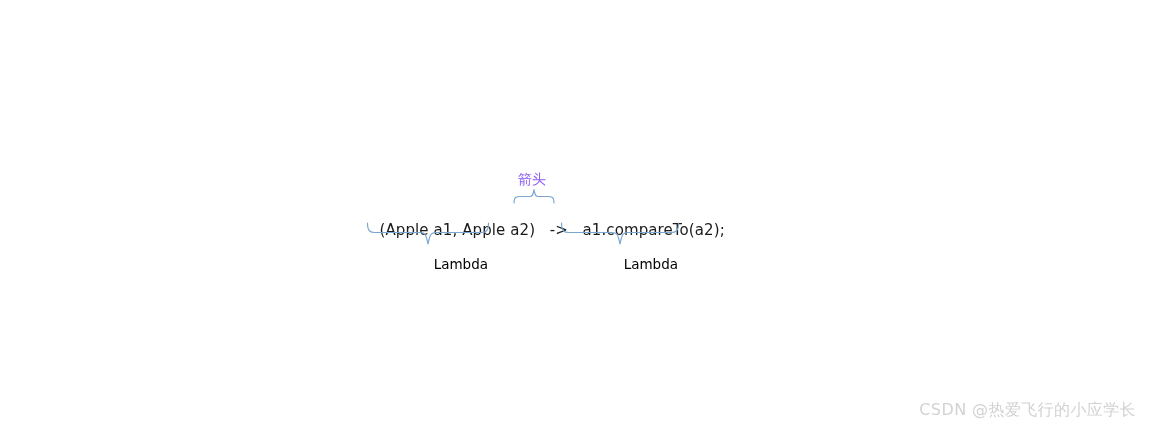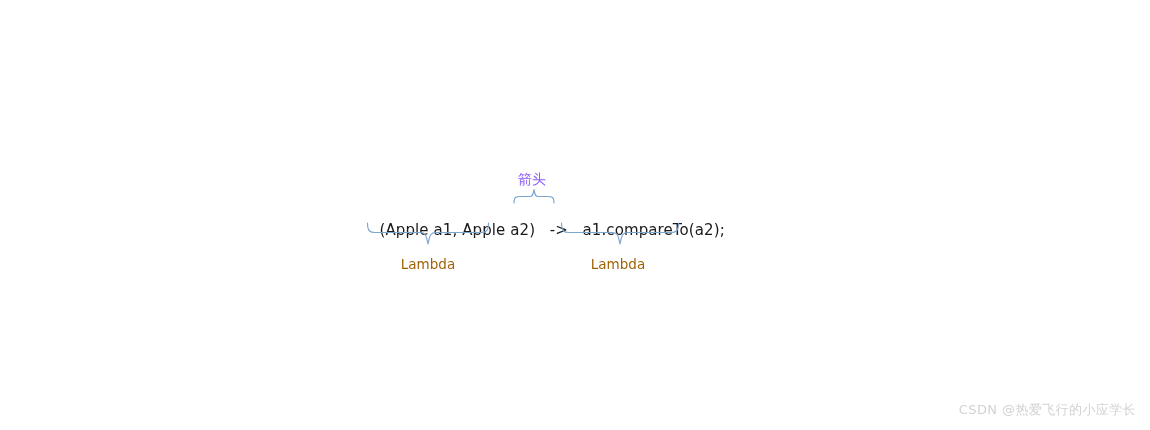--- a/index.html
+++ b/index.html
@@ -46,24 +46,24 @@
     width: 46px;
     text-align: center;
     font-size: 14px;
     line-height: 18px;
     color: #8b5cf6;
     white-space: nowrap;
   }
 
   .anno-group {
     position: absolute;
-    text-align: center;
+    text-align: right;
     font-size: 13.5px;
     line-height: 19px;
-    color: #a16207;
+    color: #000000;
     white-space: nowrap;
   }
   .anno-group .l1 { display: block; }
   .anno-group .l2 { display: block; }
 
   #label-params { left: 368px; top: 255px; width: 120px; }
   #label-body   { left: 558px; top: 255px; width: 120px; }
 
   
   .brace {
@@ -73,21 +73,21 @@
   #brace-params { left: 366px; top: 222px; width: 124px; height: 24px; }
   #brace-body   { left: 560px; top: 222px; width: 120px; height: 24px; }
   #brace-arrow  { left: 513px; top: 188px; width: 42px; height: 16px; }
   .brace svg { display: block; width: 100%; height: 100%; }
 
   
   #watermark {
     position: absolute;
     right: 14px;
     bottom: 8px;
-    font-size: 13px;
+    font-size: 16px;
     line-height: 24px;
     color: #d2d2d2;
     white-space: nowrap;
     letter-spacing: 0.4px;
     user-select: none;
   }
 </style>
 </head>
 <body>
 

